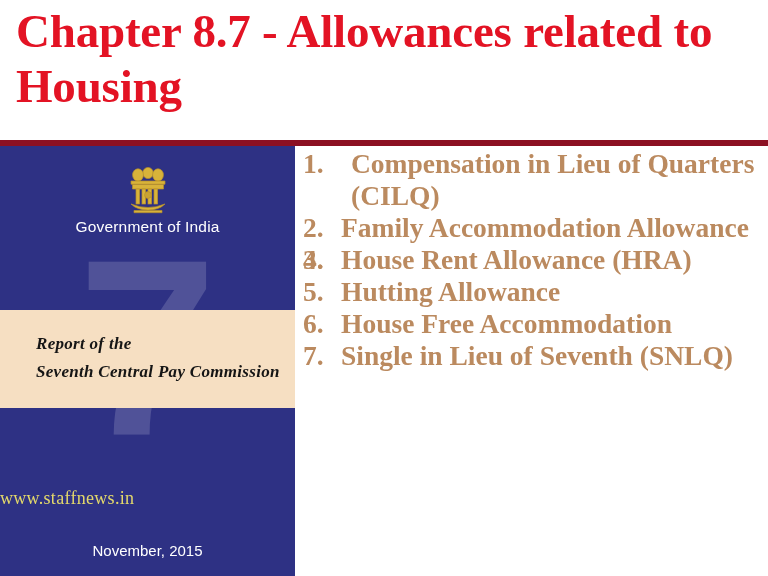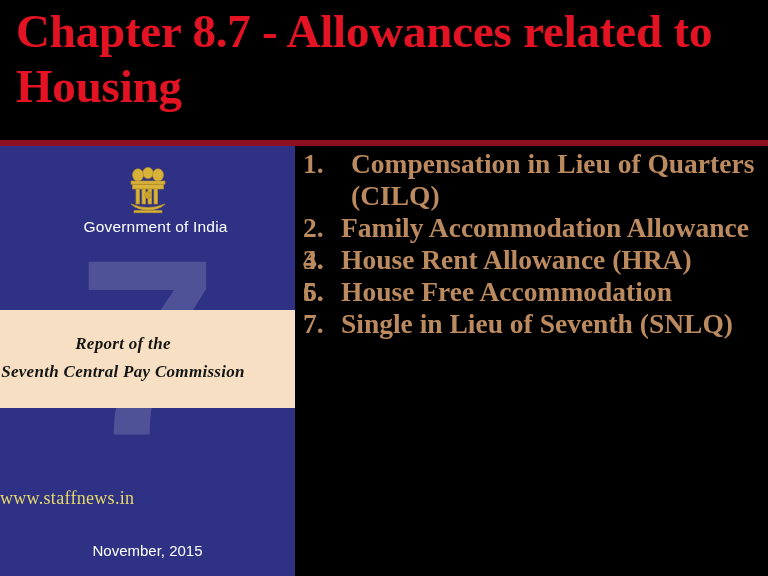--- a/index.html
+++ b/index.html
@@ -10,21 +10,21 @@
     width: 768px;
     height: 576px;
     overflow: hidden;
     background: #e2fcec;
     font-family: "Liberation Serif", serif;
   }
   .slide {
     position: relative;
     width: 768px;
     height: 576px;
-    background: #000000;
+    background: #ffffff;
   }
 
   
   .title {
     position: absolute;
     left: 16px;
     top: 4px;
     width: 722px;
     color: #e31324;
     font-family: "Liberation Serif", serif;
@@ -82,40 +82,40 @@
   .cover-gov {
     position: absolute;
     left: 0;
     top: 72px;
     width: 295px;
     text-align: center;
     color: #ffffff;
     font-family: "Liberation Sans", sans-serif;
     font-size: 15.5px;
     letter-spacing: 0.2px;
-    padding-left: 8px;
   }
   .cover-band {
     position: absolute;
     left: 0;
     top: 164px;
     width: 295px;
     height: 98px;
     background: #f6dfc2;
   }
   .cover-band-l1, .cover-band-l2 {
     position: absolute;
     left: 0;
     width: 246px;
-    text-align: center;
+    text-align: left;
     color: #151515;
     font-family: "Liberation Serif", serif;
     font-weight: bold;
     font-style: italic;
     letter-spacing: 0.3px;
+    padding-left: 36px;
   }
   .cover-band-l1 { top: 24px; font-size: 17px; }
   .cover-band-l2 { top: 52px; font-size: 17px; }
   .cover-site {
     position: absolute;
     left: 0;
     top: 342px;
     width: 295px;
     text-align: left;
     color: #e4d96a;
@@ -211,18 +211,18 @@
 
     <div class="cover-site">www.staffnews.in</div>
     <div class="cover-date">November, 2015</div>
   </div>
 
   <ol class="list" id="allowance-list">
       <li class="first"><span class="num">1.</span><span>Compensation in Lieu of Quarters (CILQ)</span></li>
       <li><span class="num">2.</span><span>Family Accommodation Allowance</span></li>
       <li><span class="num">3.</span></li>
       <li><span class="num">4.</span><span>House Rent Allowance (HRA)</span></li>
-      <li><span class="num">5.</span></li>
+      <li><span class="num">5.</span><span>Hutting Allowance</span></li>
       <li><span class="num">6.</span><span>House Free Accommodation</span></li>
       <li><span class="num">7.</span><span>Single in Lieu of Seventh (SNLQ)</span></li>
     </ol>
 
 </div>
 
 </body></html>

